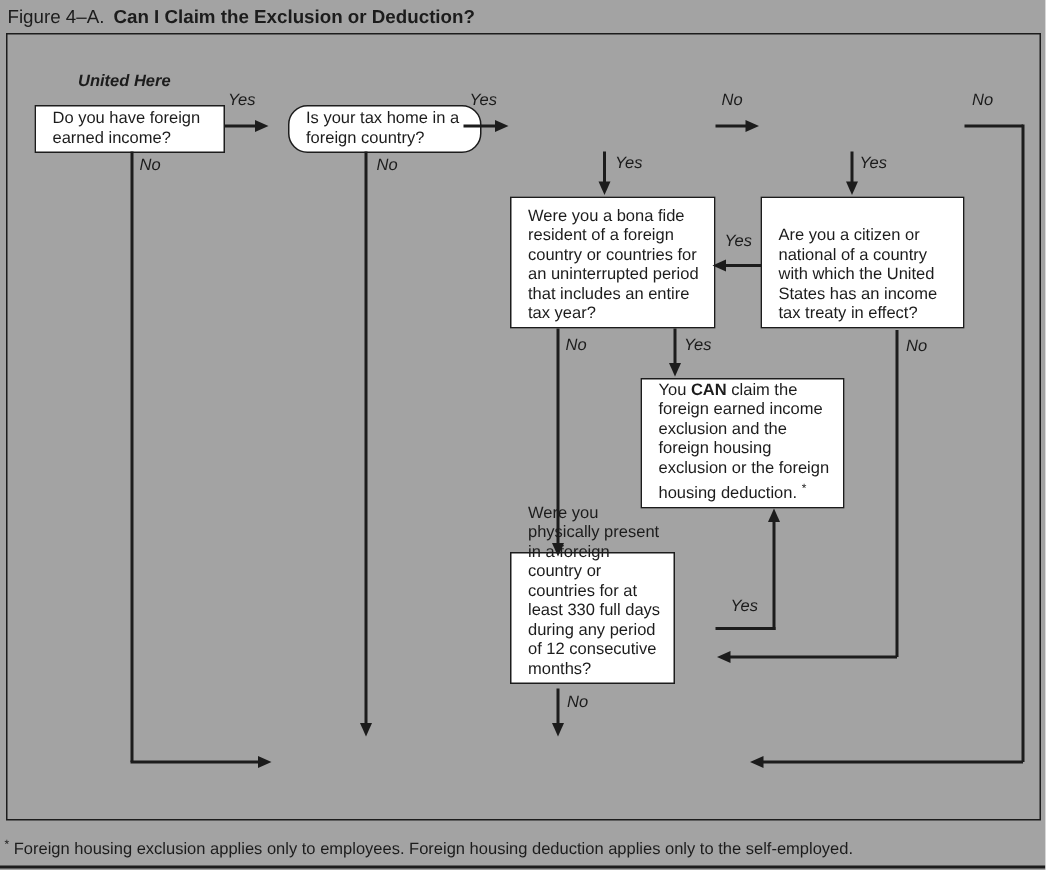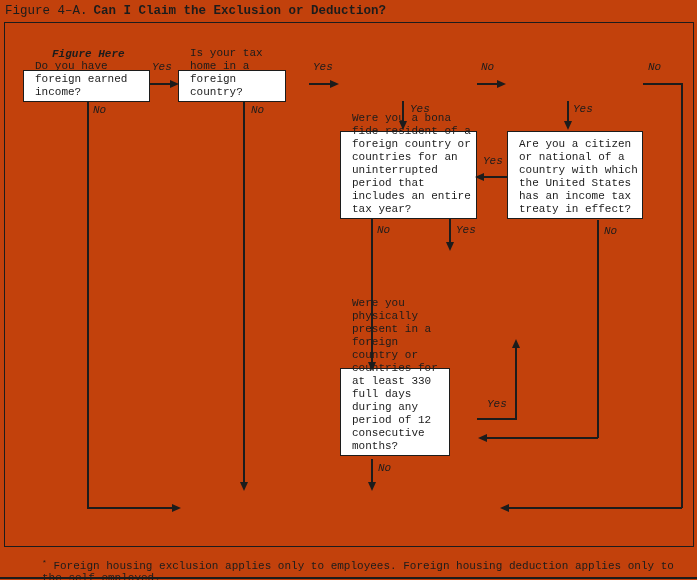--- a/index.html
+++ b/index.html
@@ -1,32 +1,32 @@
 <!DOCTYPE html>
 <html><head>
 <meta charset="utf-8">
 <style>
   html,body{margin:0;padding:0;background:#fff;}
   .canvas{
-    position:relative; width:697px; height:580px; background:#c2410c;
-    font-family:Liberation Mono, monospace; color:#1c1c1c; overflow:hidden;
+    position:relative; width:697px; height:580px; background:#a3a3a3;
+    font-family:Liberation Sans, sans-serif; color:#1c1c1c; overflow:hidden;
   }
   .fig-title{position:absolute; left:5px; top:4px; font-size:12.5px; white-space:nowrap;}
   .fig-title .t-bold{font-weight:bold; margin-left:6px;}
   .frame{position:absolute; left:4px; top:22px; width:688px; height:523px; border:1.5px solid #1c1c1c;}
   .bottom-rule{position:absolute; left:0; top:577px; width:697px; height:2px; background:#1c1c1c;}
 
   .box{
     position:absolute; box-sizing:border-box; background:#fff;
     border:1.5px solid #1c1c1c; display:flex; align-items:flex-end;
     font-size:11px; line-height:13px;
   }
   .box .inner{padding:2px 4px 2px 11px;}
   .b1{left:23px;  top:70px;  width:127px; height:32px;}
-  .b2{left:178px; top:70px;  width:108px; height:32px;}
+  .b2{left:192px; top:70px;  width:129px; height:32px;border-radius:13px;}
   .b3{left:340px; top:69px;  width:137px; height:32px;}
   .b4{left:507px; top:68px;  width:136px; height:33px;}
   .b5{left:340px; top:131px; width:137px; height:88px;}
   .b6{left:507px; top:131px; width:136px; height:88px;}
   .b7{left:427px; top:252px; width:136px; height:87px;}
   .b8{left:340px; top:368px; width:110px; height:88px;}
   .b9{left:182px; top:492px; width:317px; height:36px;}
   .b9 .inner{padding-left:14px;}
 
   .hl{position:absolute; height:1.5px; background:#1c1c1c;}
@@ -75,48 +75,51 @@
   .start{left:52px; top:48px; font-weight:bold;}
   .lyes1{left:152px; top:61px;}  .lno1{left:93px;  top:104px;}
   .lyes2{left:313px; top:61px;}  .lno2{left:251px; top:104px;}
   .lno3 {left:481px; top:61px;}  .lyes3{left:410px; top:103px;}
   .lno4 {left:648px; top:61px;}  .lyes4{left:573px; top:103px;}
   .lyes5{left:483px; top:155px;}
   .lno6 {left:377px; top:224px;} .lyes6{left:456px; top:224px;}
   .lno7 {left:604px; top:225px;}
   .lyes8{left:487px; top:398px;} .lno8{left:378px; top:462px;}
 
-  .footnote{position:absolute; left:3px; top:558px; font-size:11px;margin-left:39px;}
+  .footnote{position:absolute; left:3px; top:558px; font-size:11px;}
   .footnote sup, .box sup{font-size:8px; vertical-align:4px;}
 </style>
 </head>
 <body>
 
 <div class="canvas">
 
   <div class="fig-title">
     <span>Figure 4–A.</span><span class="t-bold">Can I Claim the Exclusion or Deduction?</span>
   </div>
 
   <div class="frame"></div>
 
-  <div class="lbl start">Figure Here</div>
+  <div class="lbl start">United Here</div>
 
   <div class="box b1">
       <div class="inner">Do you have foreign earned income?</div>
     </div>
   <div class="box b2">
       <div class="inner">Is your tax home in a foreign country?</div>
     </div>
   <div class="box b6">
       <div class="inner">Are you a citizen or national of a country with which the United States has an income tax treaty in effect?</div>
     </div>
   <div class="box b5">
       <div class="inner">Were you a bona fide resident of a foreign country or countries for an uninterrupted period that includes an entire tax year?</div>
     </div>
+  <div class="box b7">
+    <div class="inner"><span>You </span><b>CAN</b><span> claim the foreign earned income exclusion and the foreign housing exclusion or the foreign housing deduction. </span><sup>*</sup></div>
+  </div>
   <div class="box b8">
       <div class="inner">Were you physically present in a foreign country or countries for at least 330 full days during any period of 12 consecutive months?</div>
     </div>
 
   <div class="hl hl1"></div>
   <div class="hl hl2"></div>
   <div class="hl hl3"></div>
   <div class="hl hl4a"></div>
   <div class="vl vl4b"></div>
   <div class="hl hl4c"></div>

